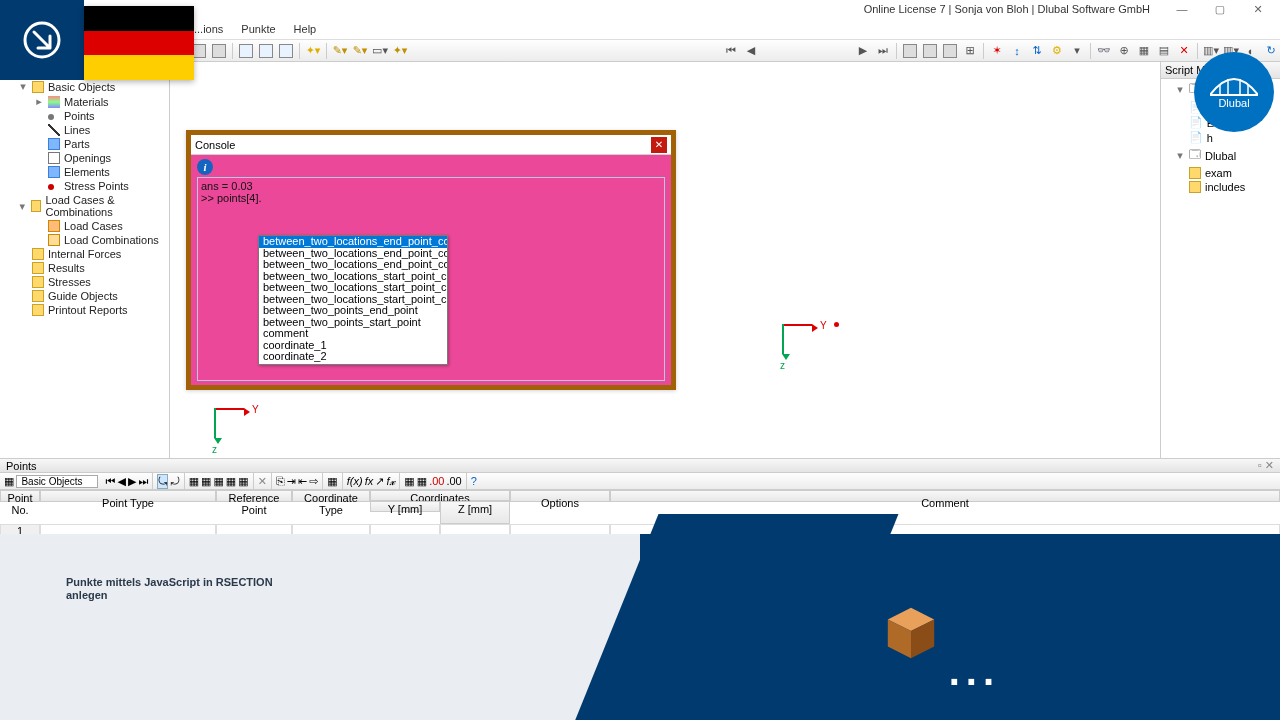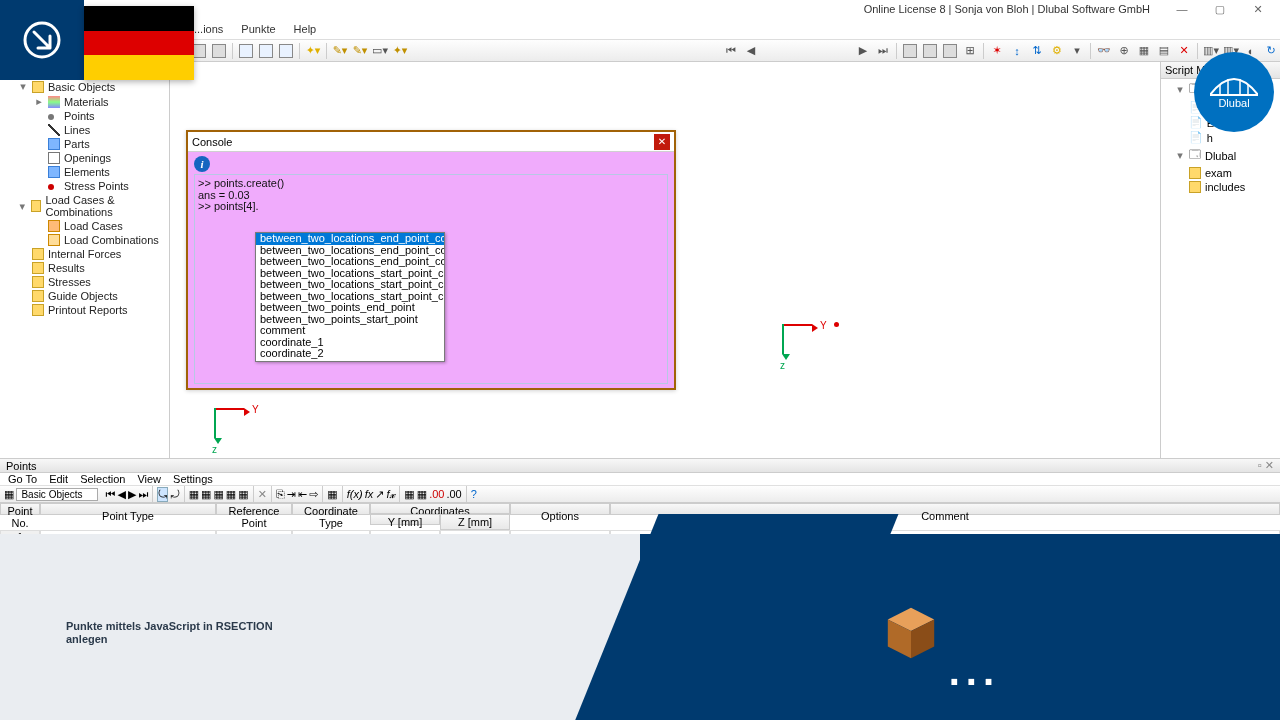--- a/index.html
+++ b/index.html
@@ -44,21 +44,21 @@
 .viewport { flex:1; position:relative; background:#fff; }
 .dotgrid { position:absolute; inset:0; background-image: radial-gradient(circle,#d5d5d5 .6px, transparent .6px); background-size:24px 24px;}
 .ax { position:absolute;}
 .ax .yline{position:absolute;width:2px;height:30px;background:#00a651;}
 .ax .yhead{position:absolute;left:-3px;width:0;height:0;border-left:4px solid transparent;border-right:4px solid transparent;border-top:6px solid #00a651;}
 .ax .xline{position:absolute;height:2px;width:30px;background:#d00;}
 .ax .xhead{position:absolute;top:-3px;width:0;height:0;border-top:4px solid transparent;border-bottom:4px solid transparent;border-left:6px solid #d00;}
 .axlab{position:absolute;font-size:10px;}
 
 
-.console{position:absolute;left:186px;top:130px;width:490px;height:260px;background:#f0abfc;border:2px solid #a16207;box-shadow:0 1px 4px rgba(0,0,0,.18);display:flex;flex-direction:column;}
+.console{position:absolute;left:186px;top:130px;width:490px;height:260px;background:#ec4899;border:5px solid #a16207;box-shadow:0 1px 4px rgba(0,0,0,.18);display:flex;flex-direction:column;}
 .console .head{height:20px;background:#fff;border-bottom:1px solid #d0d0d0;display:flex;align-items:center;justify-content:space-between;padding:0 4px;font-size:11px;}
 .console .close{width:16px;height:16px;background:#c21a0c;color:#fff;display:flex;align-items:center;justify-content:center;font-size:10px;}
 .console .body{flex:1;padding:4px 6px;display:flex;flex-direction:column;gap:0;}
 .console .info{width:16px;height:16px;border-radius:50%;background:#1565c0;color:#fff;display:flex;align-items:center;justify-content:center;font-weight:bold;font-size:11px;font-family:Georgia,serif;font-style:italic;margin-bottom:2px;}
 .console .textarea{flex:1;border:1px solid #b7c8e4;padding:3px;font-family:Consolas,monospace;font-size:10px;position:relative;line-height:1.05;}
 .console .line{white-space:pre;color:#111;}
 .console .autocomplete{position:absolute;left:60px;top:57px;width:190px;height:130px;border:1px solid #7a7a7a;background:#fff;font-size:10px;overflow-y:auto;box-shadow:1px 1px 3px rgba(0,0,0,.3);}
 .console .ac-item{padding:0 4px;line-height:1.05;white-space:nowrap; overflow:hidden;}
 .console .ac-item.sel{background:#0078d7;color:#fff;}
 
@@ -76,21 +76,21 @@
 .tp-sel{border:1px solid #aaa;background:#fff;font-size:10px;padding:0 14px 0 4px;}
 .tp-table{display:grid;grid-template-columns:40px 176px 76px 78px 70px 70px 100px 1fr;font-size:10px;}
 .tp-th{background:linear-gradient(#f8f8f8,#e8e8e8);border:1px solid #ccc;text-align:center;padding:1px;height:12px;}
 .tp-td{border:1px solid #ddd;text-align:center;height:12px;}
 
 
 .banner{position:absolute;left:0;bottom:0;width:1280px;height:186px;z-index:40;}
 .banner .bg-light{position:absolute;inset:0;background:#eaedf1;}
 .banner .bg-dark{position:absolute;right:0;top:0;width:640px;height:186px;background:#003a6f;}
 .banner .diag{position:absolute;right:430px;top:-20px;width:240px;height:240px;background:#003a6f;transform:skewX(-22deg);}
-.banner .title{position:absolute;left:66px;top:42px;font-size:40px;line-height:1.15;font-weight:600;color:#2b3a4b;margin-top:44px;}
+.banner .title{position:absolute;left:66px;top:42px;font-size:40px;line-height:1.15;font-weight:600;color:#2b3a4b;}
 .banner .cube{position:absolute;right:340px;top:70px;width:58px;height:58px;}
 .banner .dots{position:absolute;right:280px;bottom:26px;color:#fff;font-size:40px;letter-spacing:6px;font-weight:600;}
 
 
 .sq{width:14px;height:14px;border:1px solid #888;background:#ddd;}
 </style>
 </head>
 <body>
 
 <div class="corner">
@@ -113,21 +113,21 @@
       <line x1="18" y1="4" x2="18" y2="20" stroke="#fff" stroke-width="1.5"></line>
       <line x1="30" y1="4" x2="30" y2="20" stroke="#fff" stroke-width="1.5"></line>
       <line x1="38" y1="10" x2="38" y2="20" stroke="#fff" stroke-width="1.5"></line>
     </svg>
   <div class="txt">Dlubal</div>
 </div>
 
 <div class="titlebar">
   <span></span>
   <div class="right">
-    <span class="license">Online License 8 | Sonja von Bloh | Dlubal Software GmbH</span>
+    <span class="license">Online License 7 | Sonja von Bloh | Dlubal Software GmbH</span>
     <div class="winbtn">—</div>
     <div class="winbtn">▢</div>
     <div class="winbtn">✕</div>
   </div>
 </div>
 
 <div class="menubar">
   <span>...ions</span>
   <span>Punkte</span>
   <span>Help</span>
@@ -306,21 +306,20 @@
     </div>
 
     <div class="console" style="left:16px;top:68px;">
       <div class="head">
         <span>Console</span>
         <div class="close">✕</div>
       </div>
       <div class="body">
         <div class="info">i</div>
         <div class="textarea">
-          <div class="line">&gt;&gt; points.create()</div>
           <div class="line">ans = 0.03</div>
           <div class="line">&gt;&gt; points[4].</div>
           <div class="autocomplete">
             <div class="ac-item sel">between_two_locations_end_point_coordinate_1</div>
             <div class="ac-item">between_two_locations_end_point_coordinate_2</div>
             <div class="ac-item">between_two_locations_end_point_coordinates</div>
             <div class="ac-item">between_two_locations_start_point_coordinate_1</div>
             <div class="ac-item">between_two_locations_start_point_coordinate_2</div>
             <div class="ac-item">between_two_locations_start_point_coordinates</div>
             <div class="ac-item">between_two_points_end_point</div>
@@ -369,27 +368,20 @@
         <span>includes</span>
       </div>
   </div>
 </div>
 
 <div class="tablepanel">
   <div class="tp-head">
     <span>Points</span>
     <span style="color:#888">▫ ✕</span>
   </div>
-  <div class="tp-menu">
-    <span>Go To</span>
-    <span>Edit</span>
-    <span>Selection</span>
-    <span>View</span>
-    <span>Settings</span>
-  </div>
   <div class="tp-tool">
     <span>▦</span>
     <span class="tp-sel">Basic Objects</span>
     <span style="width:4px"></span>
     <span>⏮</span>
     <span>◀</span>
     <span>▶</span>
     <span>⏭</span>
     <span class="tb-sep"></span>
     <span style="background:#cde5ff;border:1px solid #8ab">⤿</span>
@@ -426,21 +418,21 @@
     <div class="tp-th" style="white-space:pre-line">Point
 No.</div>
     <div class="tp-th" style="line-height:22px">Point Type</div>
     <div class="tp-th" style="white-space:pre-line">Reference
 Point</div>
     <div class="tp-th" style="white-space:pre-line">Coordinate
 Type</div>
     <div style="display:grid;grid-template-columns:1fr 1fr;grid-column:span 2;">
       <div class="tp-th" style="grid-column:span 2;height:11px">Coordinates</div>
       <div class="tp-th" style="height:11px">Y [mm]</div>
-      <div class="tp-th" style="height:16px">Z [mm]</div>
+      <div class="tp-th" style="height:23px">Z [mm]</div>
     </div>
     <div class="tp-th" style="line-height:22px">Options</div>
     <div class="tp-th" style="line-height:22px">Comment</div>
 
     <div class="tp-td" style="background:#f0f0f0">1</div>
     <div class="tp-td"></div>
     <div class="tp-td"></div>
     <div class="tp-td"></div>
     <div class="tp-td"></div>
     <div class="tp-td"></div>

